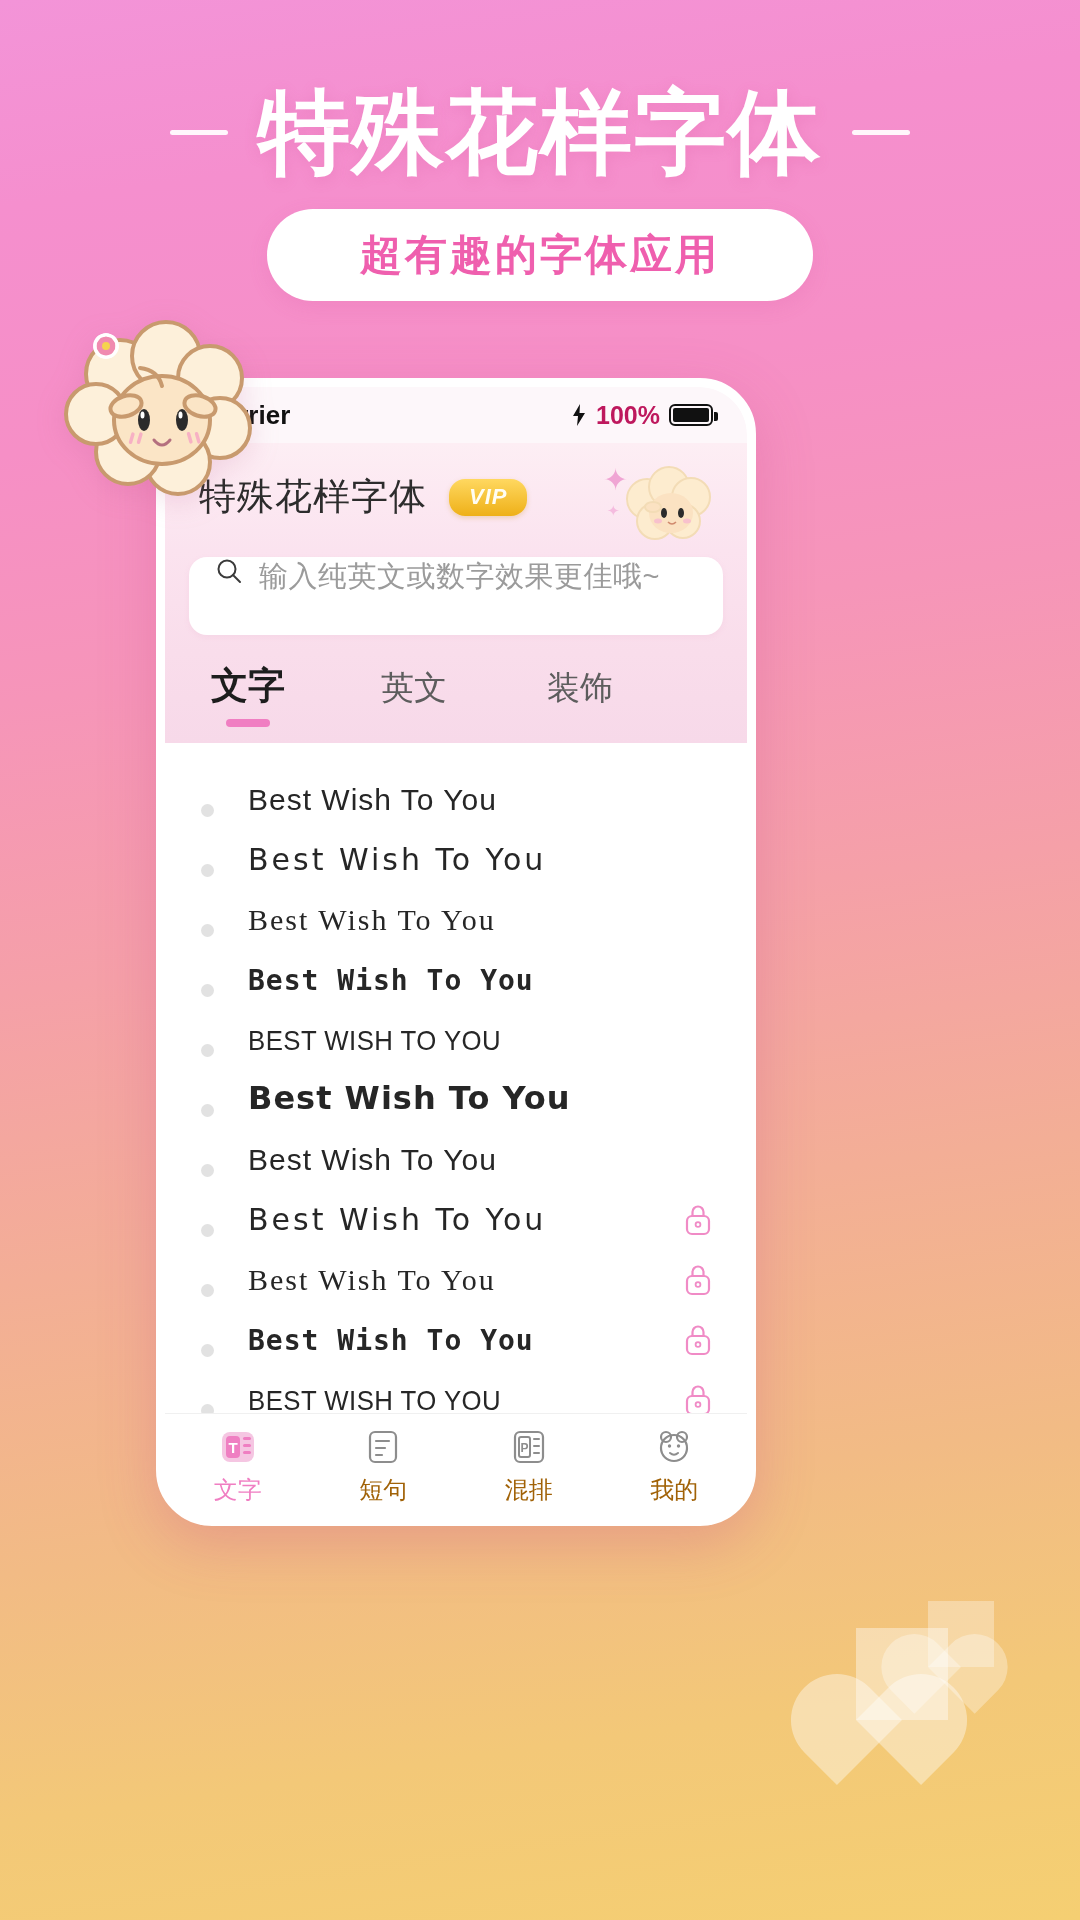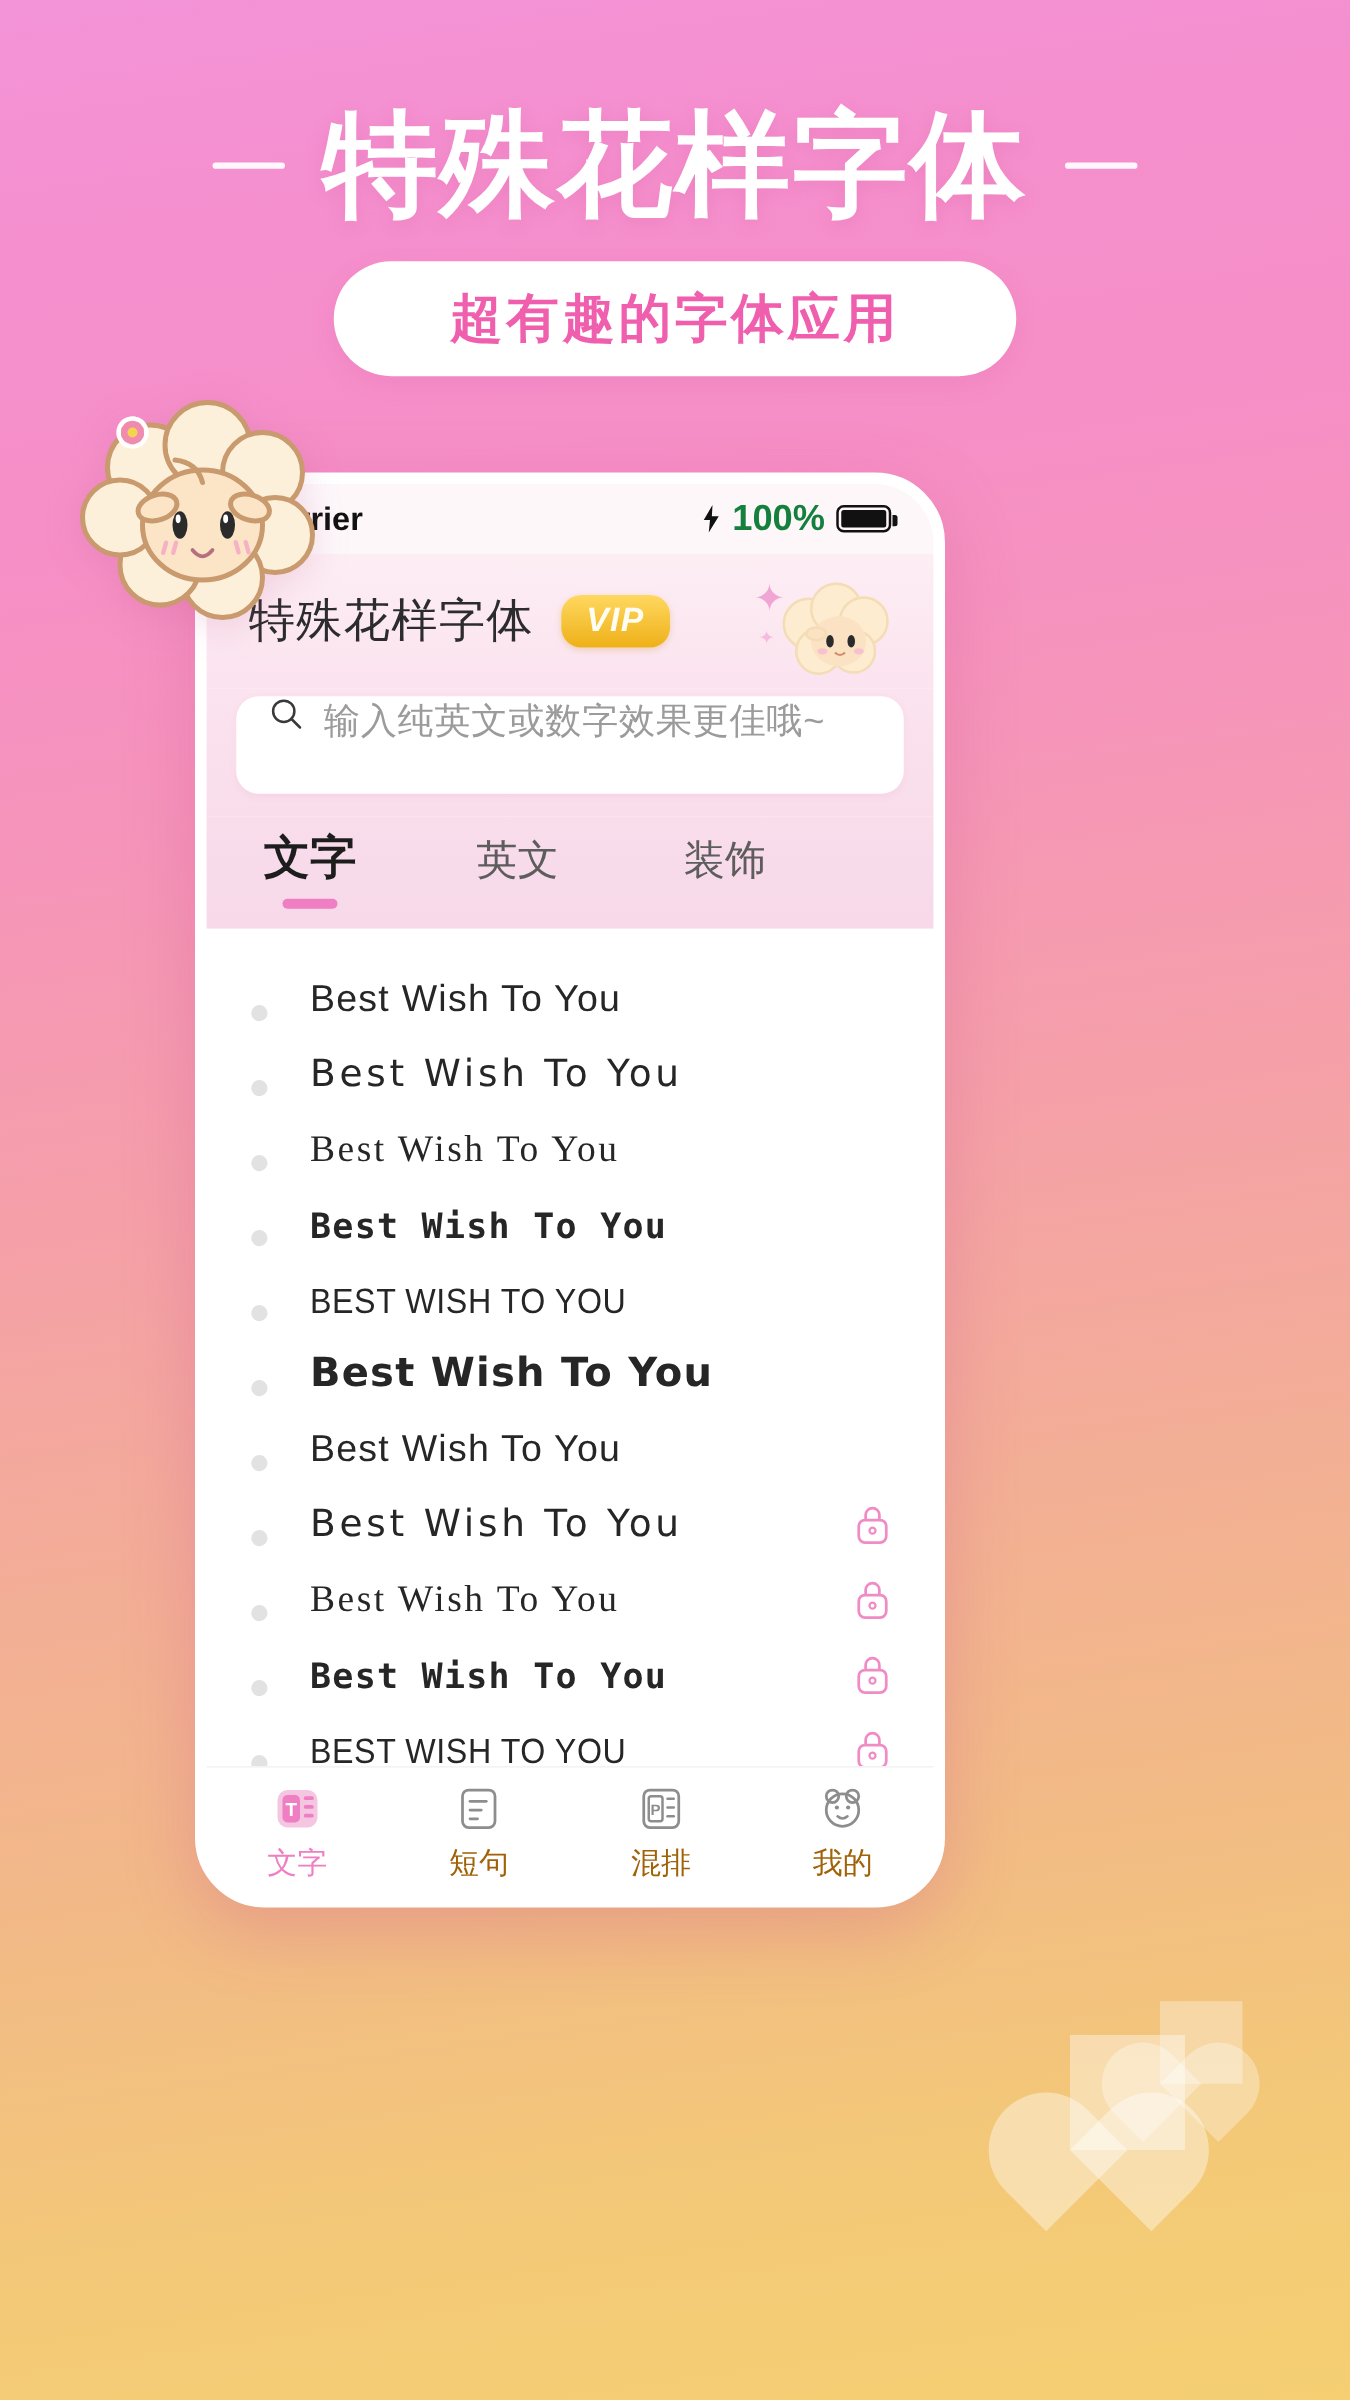--- a/index.html
+++ b/index.html
@@ -101,21 +101,21 @@
   
   .statusbar {
     height: 56px;
     display: flex; align-items: center; justify-content: space-between;
     padding: 0 34px 0 40px;
     background: #fdf7fa;
     font-size: 26px; font-weight: bold; color: #111;
     flex: 0 0 auto;
   }
   .sb-right { display: flex; align-items: center; gap: 9px; }
-  .sb-pct { font-size: 29px; font-weight: bold; color: #15803d; }
+  .sb-pct { font-size: 25px; font-weight: bold; color: #be185d; }
   .battery {
     width: 44px; height: 22px; border: 2.5px solid #111;
     border-radius: 6px; position: relative; background: #111;
     background-clip: content-box; padding: 2px;
   }
   .battery::after {
     content: ""; position: absolute; right: -7px; top: 6px;
     width: 4px; height: 9px; background: #111; border-radius: 0 2px 2px 0;
   }
 
@@ -130,21 +130,21 @@
     overflow: hidden;
   }
   .app-title {
     font-size: 37px; color: #2c2c2c; letter-spacing: 1px;
     font-weight: 500;
   }
   .vip-badge {
     margin-left: 22px;
     background: linear-gradient(180deg, #ffd860 0%, #eeb018 100%);
     color: #fffdf3;
-    font-size: 27px; font-style: italic; font-weight: bold;
+    font-size: 22px; font-style: italic; font-weight: bold;
     padding: 5px 20px 6px; border-radius: 16px;
     letter-spacing: 1px;
     box-shadow: 0 2px 5px rgba(200,140,10,.25);
   }
   .sparkles { position: absolute; right: 148px; top: 18px; pointer-events: none; }
   .spark {
     position: absolute; color: #f0a5d4; font-size: 26px; line-height: 1;
   }
   .spark.s1 { left: 4px;  top: 4px;  font-size: 30px; }
   .spark.s2 { left: 34px; top: 26px; font-size: 18px; color: #f5bcdf; }

